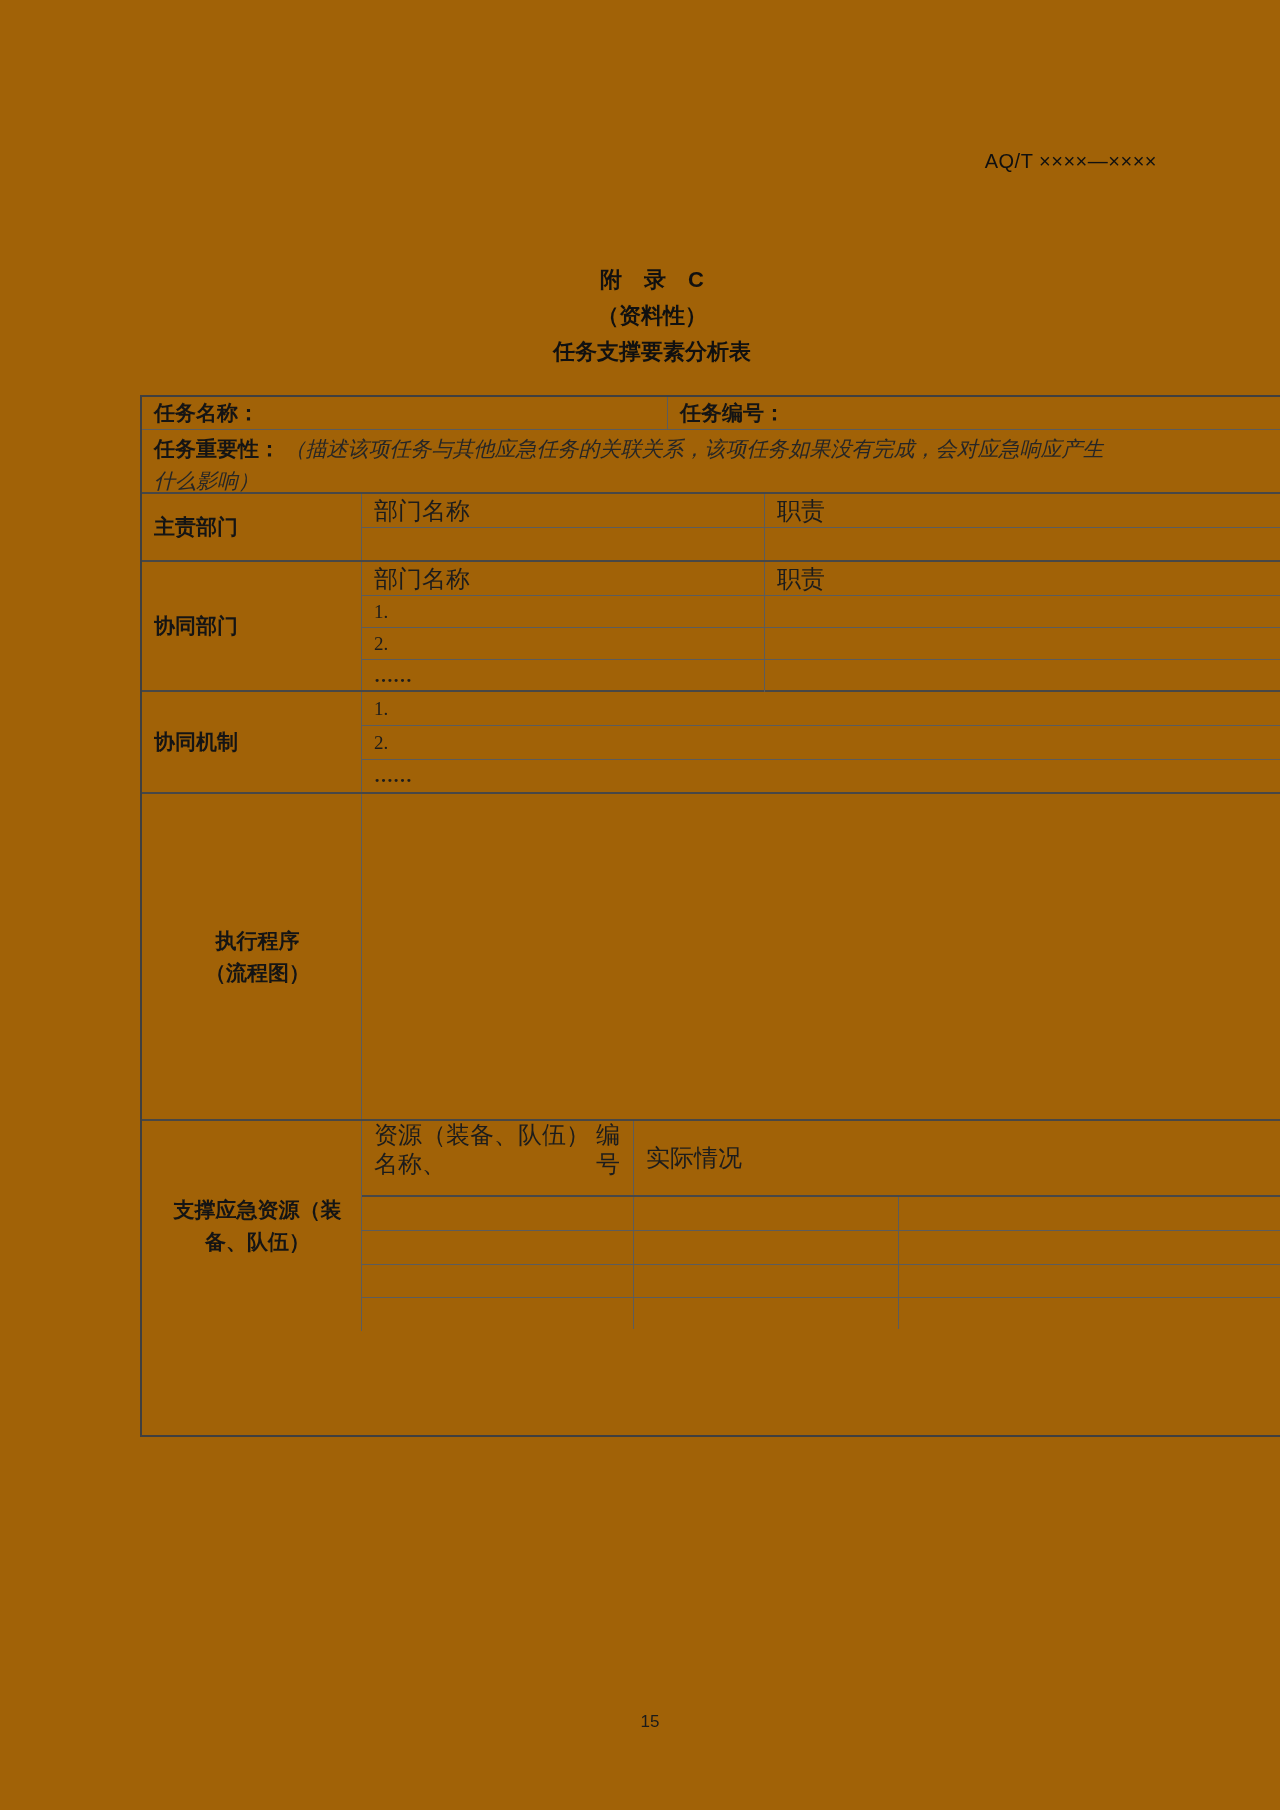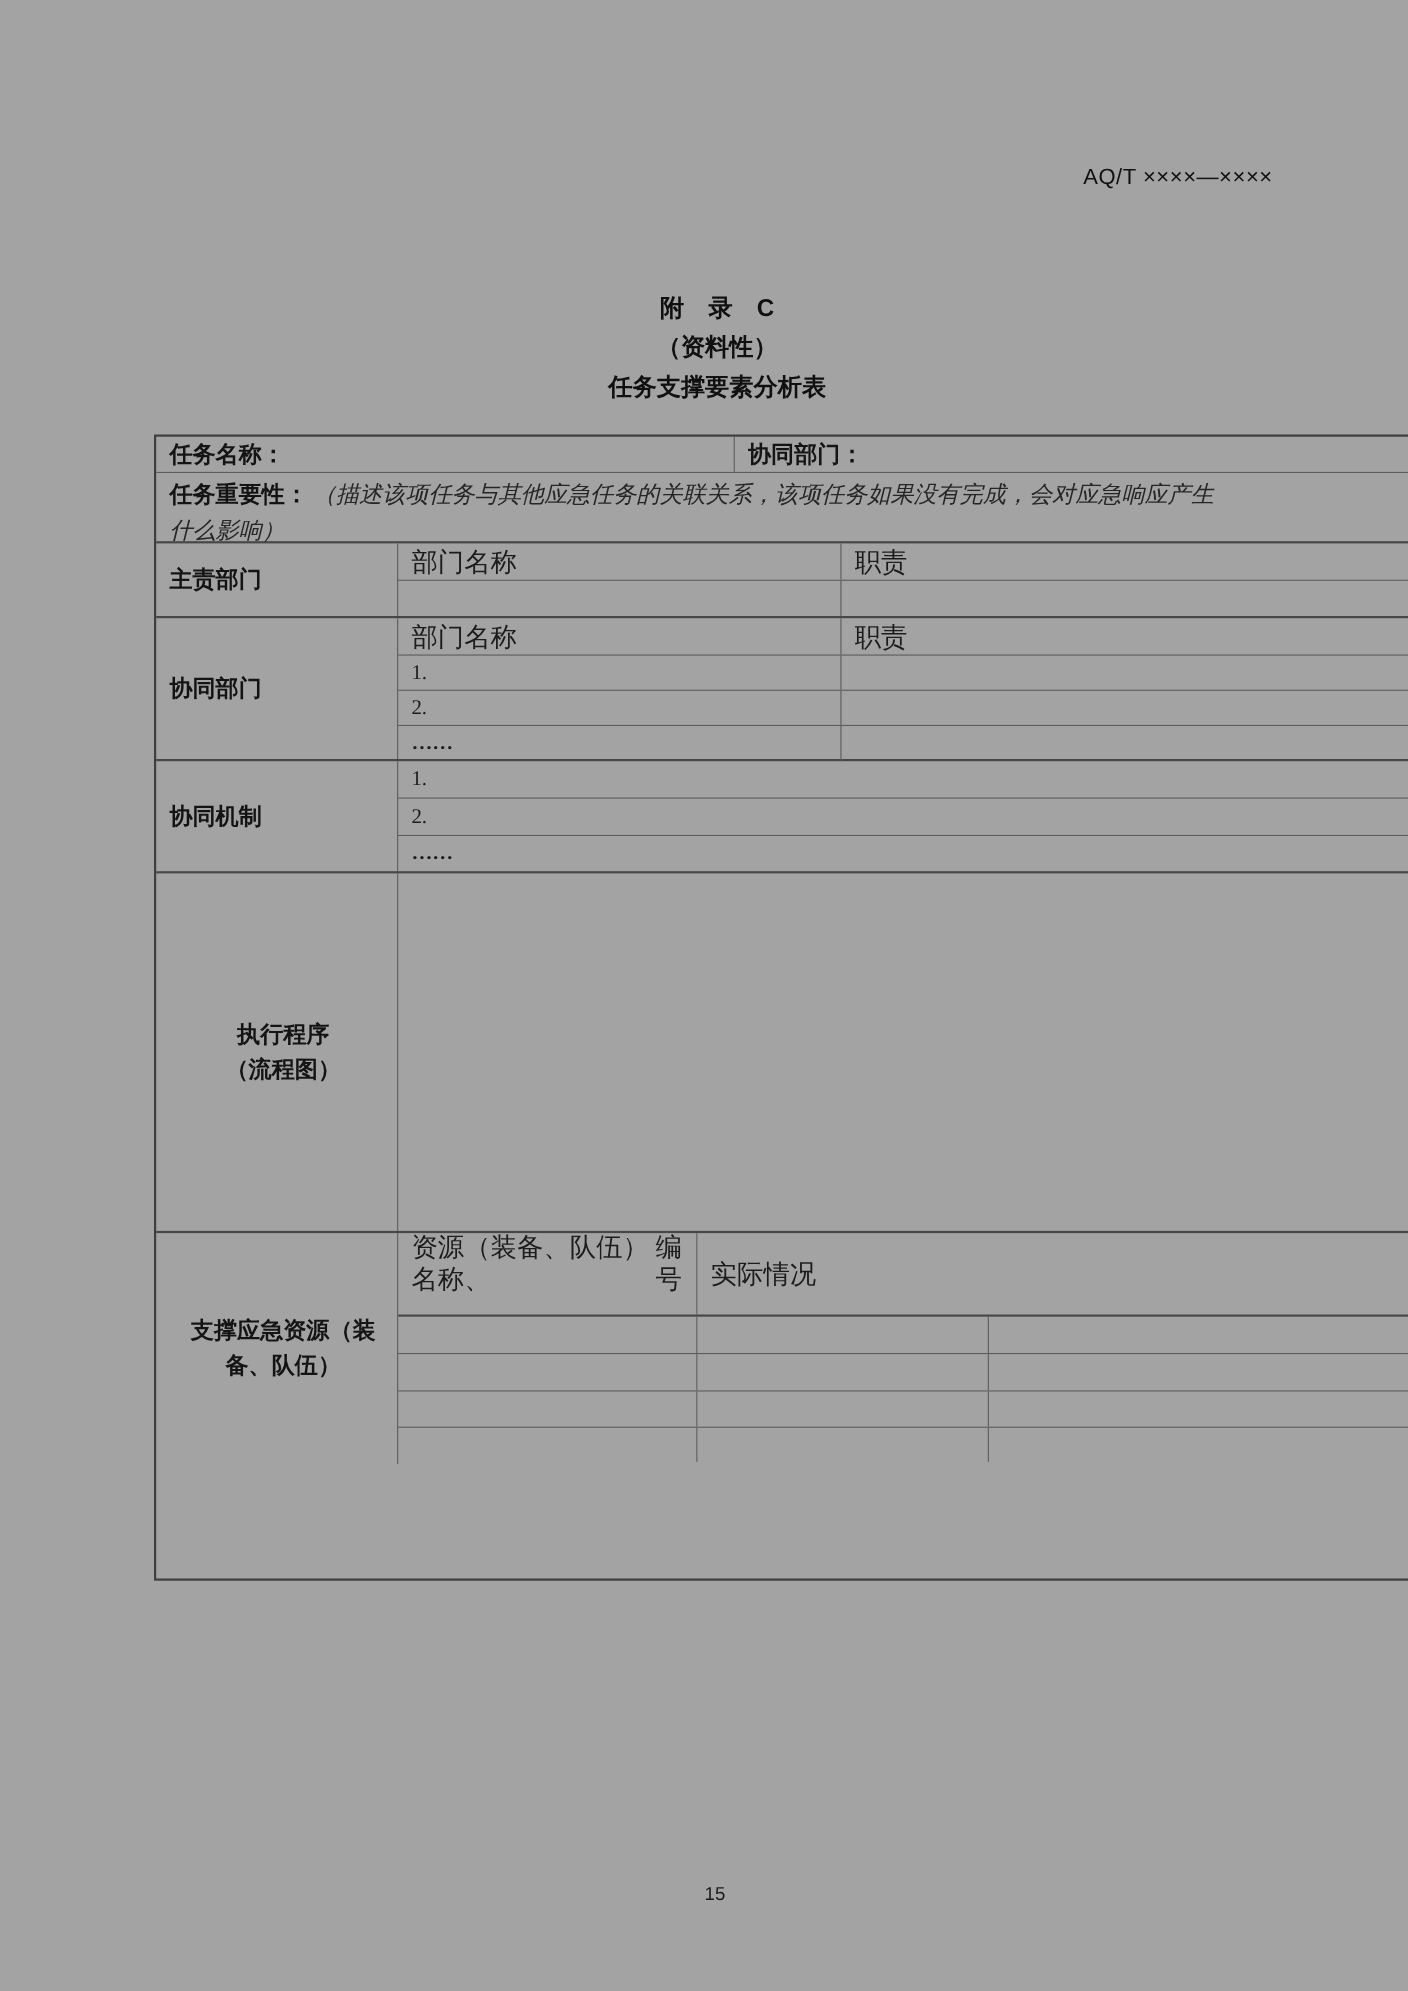--- a/index.html
+++ b/index.html
@@ -1,16 +1,16 @@
 <!DOCTYPE html>
 <html><head>
 <meta charset="utf-8">
 <style>
   html,body{margin:0;padding:0;background:#ffffff;}
-  .page{position:relative;width:1280px;height:1810px;background:#a3a3a3;overflow:hidden;
+  .page{position:relative;width:1280px;height:1810px;background:#a16207;overflow:hidden;
         font-family:"Liberation Sans",sans-serif;color:#161616;}
   .doc-code{position:absolute;top:150px;right:123px;font-size:20px;color:#101010;letter-spacing:.5px;}
   .titles{position:absolute;top:262px;left:0;width:100%;text-align:center;
           font-weight:700;font-size:22px;line-height:36px;color:#101010;margin-left:12px;}
   .table{position:absolute;left:140px;top:395px;width:1176px;height:1042px;
          border:2px solid #3f3f3f;box-sizing:border-box;display:flex;flex-direction:column;}
   .tr{display:flex;box-sizing:border-box;flex:0 0 auto;}
   .bb1{border-bottom:1px solid #5c5c5c;}
   .bb2{border-bottom:2px solid #474747;}
   .br{border-right:1px solid #5c5c5c;}
@@ -45,21 +45,21 @@
     <div>任务支撑要素分析表</div>
   </div>
 
   <div class="table">
 
     <div class="tr bb1" style="height:33px;">
       <div class="cell br" style="width:526px;flex:0 0 526px;">
         <span class="bold">任务名称：</span>
       </div>
       <div class="cell fill">
-        <span class="bold">协同部门：</span>
+        <span class="bold">任务编号：</span>
       </div>
     </div>
 
     <div class="tr bb2" style="height:64px;">
       <div class="imp-cell fill">
         <span class="bold">任务重要性：</span>
         <span class="note">（描述该项任务与其他应急任务的关联关系，该项任务如果没有完成，会对应急响应产生</span><br>
         <span class="note">什么影响）</span>
       </div>
     </div>

